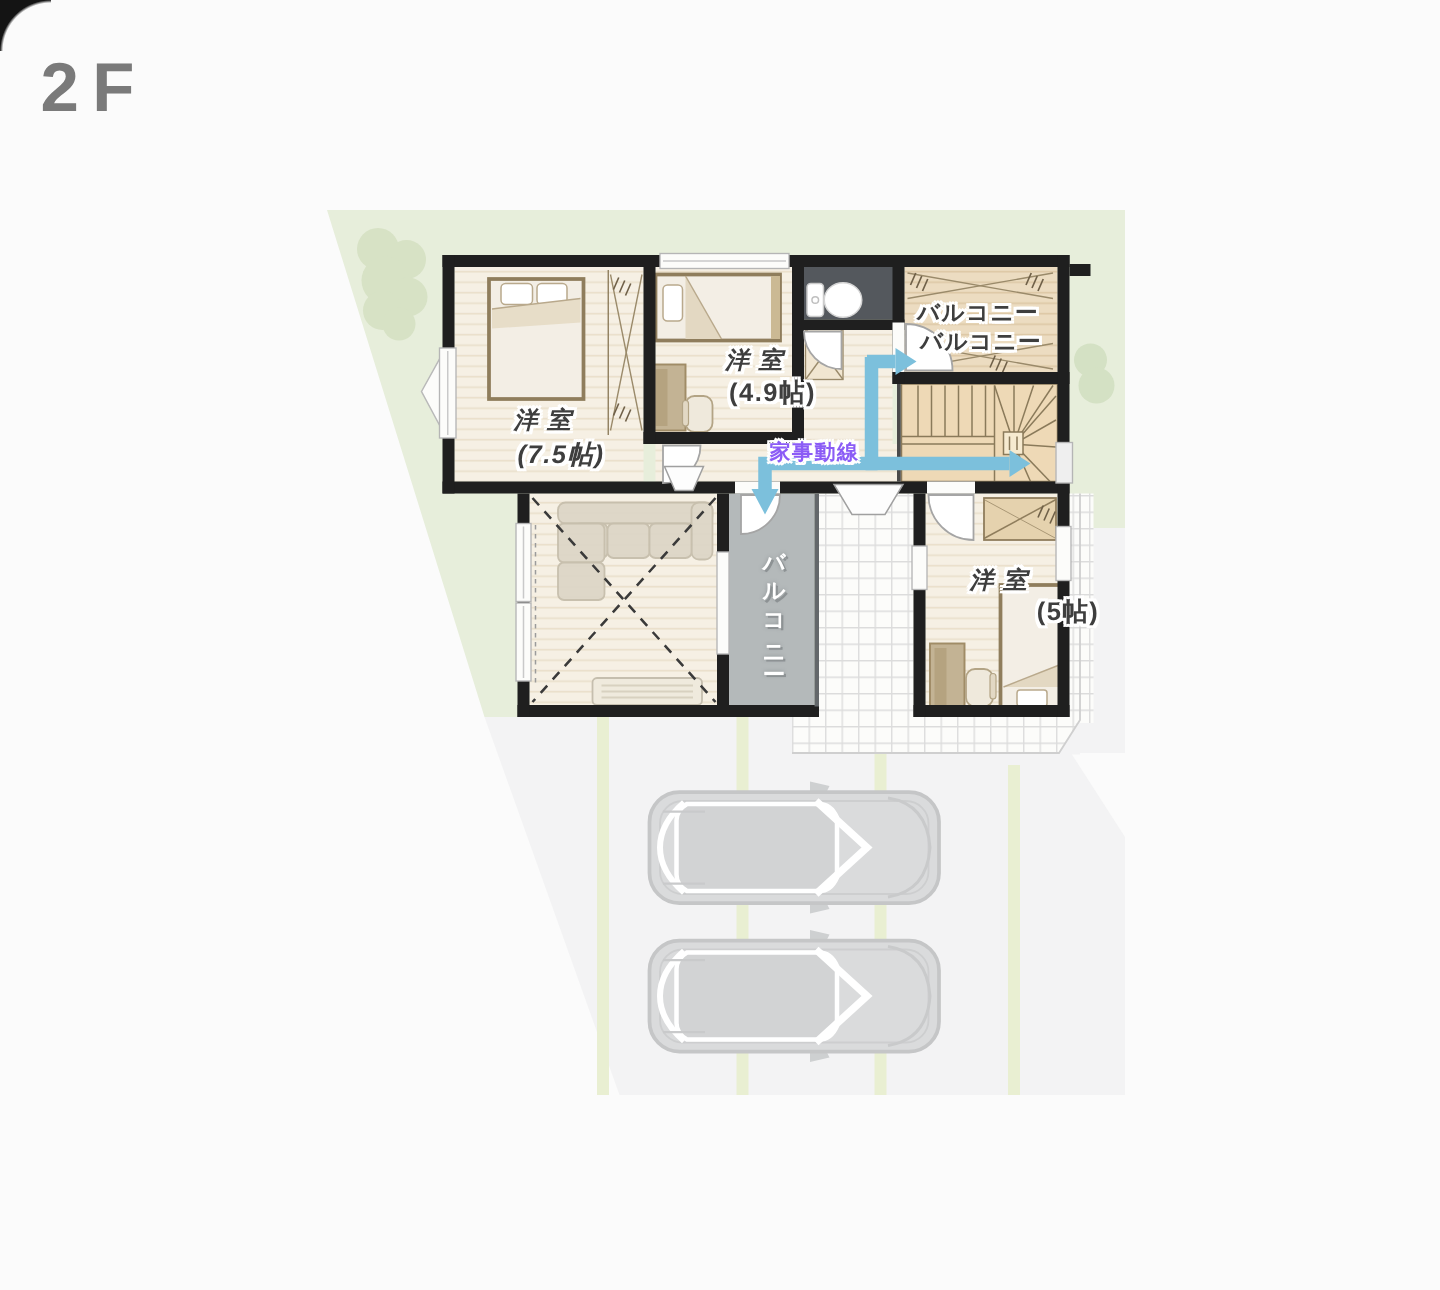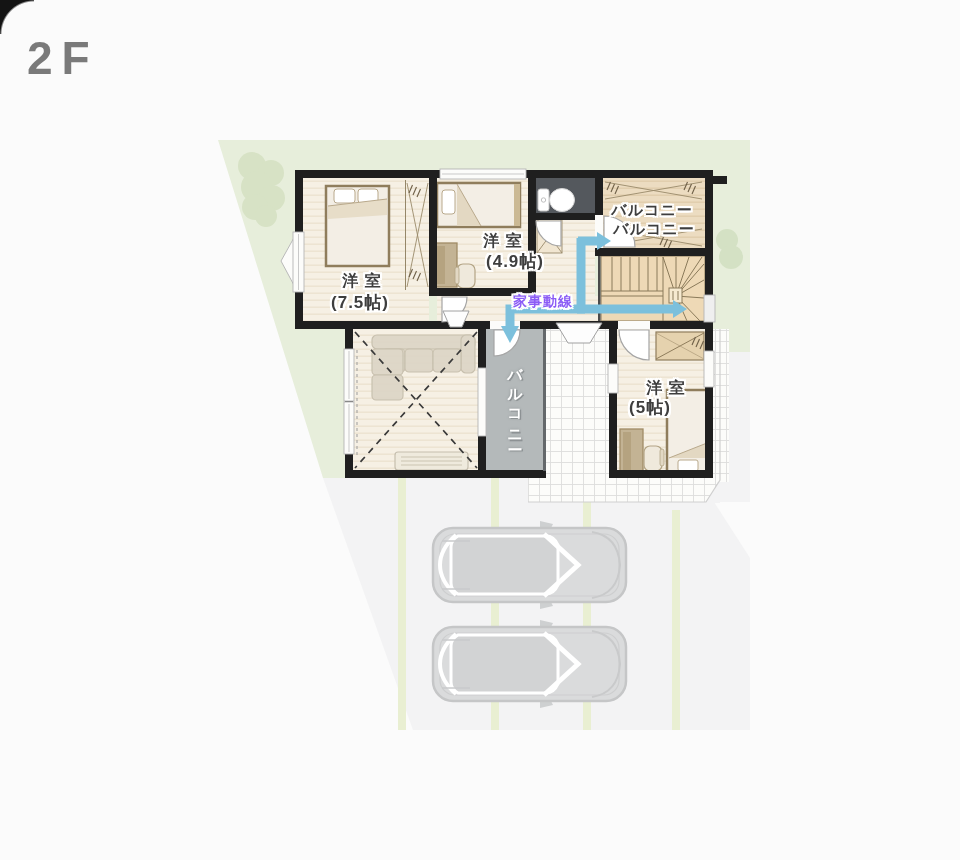--- a/index.html
+++ b/index.html
@@ -5,21 +5,21 @@
   html,body{margin:0;padding:0;background:#fbfbfb;}
   #stage{position:relative;width:960px;height:860px;background:#fbfbfb;overflow:hidden;
          font-family:"Liberation Sans","DejaVu Sans",sans-serif;}
   #corner-dark{position:absolute;top:0;left:0;width:34px;height:34px;
          background:radial-gradient(circle at 34px 34px,#fbfbfb 32px,#141414 34px);}
   #plan-svg{position:absolute;top:0;left:0;}
   .lbl{position:absolute;line-height:1.25;white-space:nowrap;font-weight:bold;z-index:5;}
   .room-lbl{color:#3e3e3e;letter-spacing:1px;transform:translate(-50%,-50%);
       text-shadow:-2px -2px 0 #fff,2px -2px 0 #fff,-2px 2px 0 #fff,2px 2px 0 #fff,
                   0 -2px 0 #fff,0 2px 0 #fff,-2px 0 0 #fff,2px 0 0 #fff;}
-  .fs16{font-size:16px;} .fs17{font-size:17px;padding-left:24px;} .fs15{font-size:15px;}
+  .fs16{font-size:16px;font-style:italic;} .fs17{font-size:17px;padding-left:24px;} .fs15{font-size:15px;}
   #floor-title{position:absolute;left:27px;top:30px;font-size:46px;font-weight:bold;
       color:#7a7a7a;letter-spacing:9px;}
   #balcony-label{position:absolute;left:505px;top:357px;writing-mode:vertical-rl;
       text-orientation:upright;color:#ffffff;font-size:15px;font-weight:bold;letter-spacing:4px;
       text-shadow:1.5px 1.5px 0 #8d9294,0 0 3px #8d9294;z-index:5;}
   #flow-label{color:#8b5cf6;font-size:14px;letter-spacing:1px;transform:translate(-50%,-50%);
       text-shadow:-2px -2px 0 #fff,2px -2px 0 #fff,-2px 2px 0 #fff,2px 2px 0 #fff,
                   0 -2px 0 #fff,0 2px 0 #fff,-2px 0 0 #fff,2px 0 0 #fff;}
 </style>
 </head>
@@ -293,27 +293,27 @@
       <polygon points="673,300 673,318 687,309"></polygon>
       <polygon points="501,326 519,326 510,343"></polygon>
     </g>
   </g>
 </svg>
 
 <div id="corner-dark"></div>
 <div id="floor-title" class="lbl">2F</div>
 
 <div class="lbl room-lbl fs16" style="left:362px;top:281px;">洋 室</div>
-<div class="lbl room-lbl fs17" style="left:348px;top:303px;">(7.5帖)</div>
+<div class="lbl room-lbl fs17" style="left:362px;top:303px;font-style:italic;">(7.5帖)</div>
 
 <div class="lbl room-lbl fs16" style="left:503px;top:241px;">洋 室</div>
 <div class="lbl room-lbl fs17" style="left:503px;top:262px;">(4.9帖)</div>
 
 <div class="lbl room-lbl fs16" style="left:666px;top:388px;">洋 室</div>
-<div class="lbl room-lbl fs17" style="left:638px;top:408px;">(5帖)</div>
+<div class="lbl room-lbl fs17" style="left:700px;top:408px;">(5帖)</div>
 
 <div class="lbl room-lbl fs15" style="left:652px;top:210px;">バルコニー</div>
 <div class="lbl room-lbl fs15" style="left:654px;top:229px;">バルコニー</div>
 
 <div id="balcony-label">バルコニー</div>
 
 <div id="flow-label" class="lbl" style="left:543px;top:302px;">家事動線</div>
 
 </div>
 

